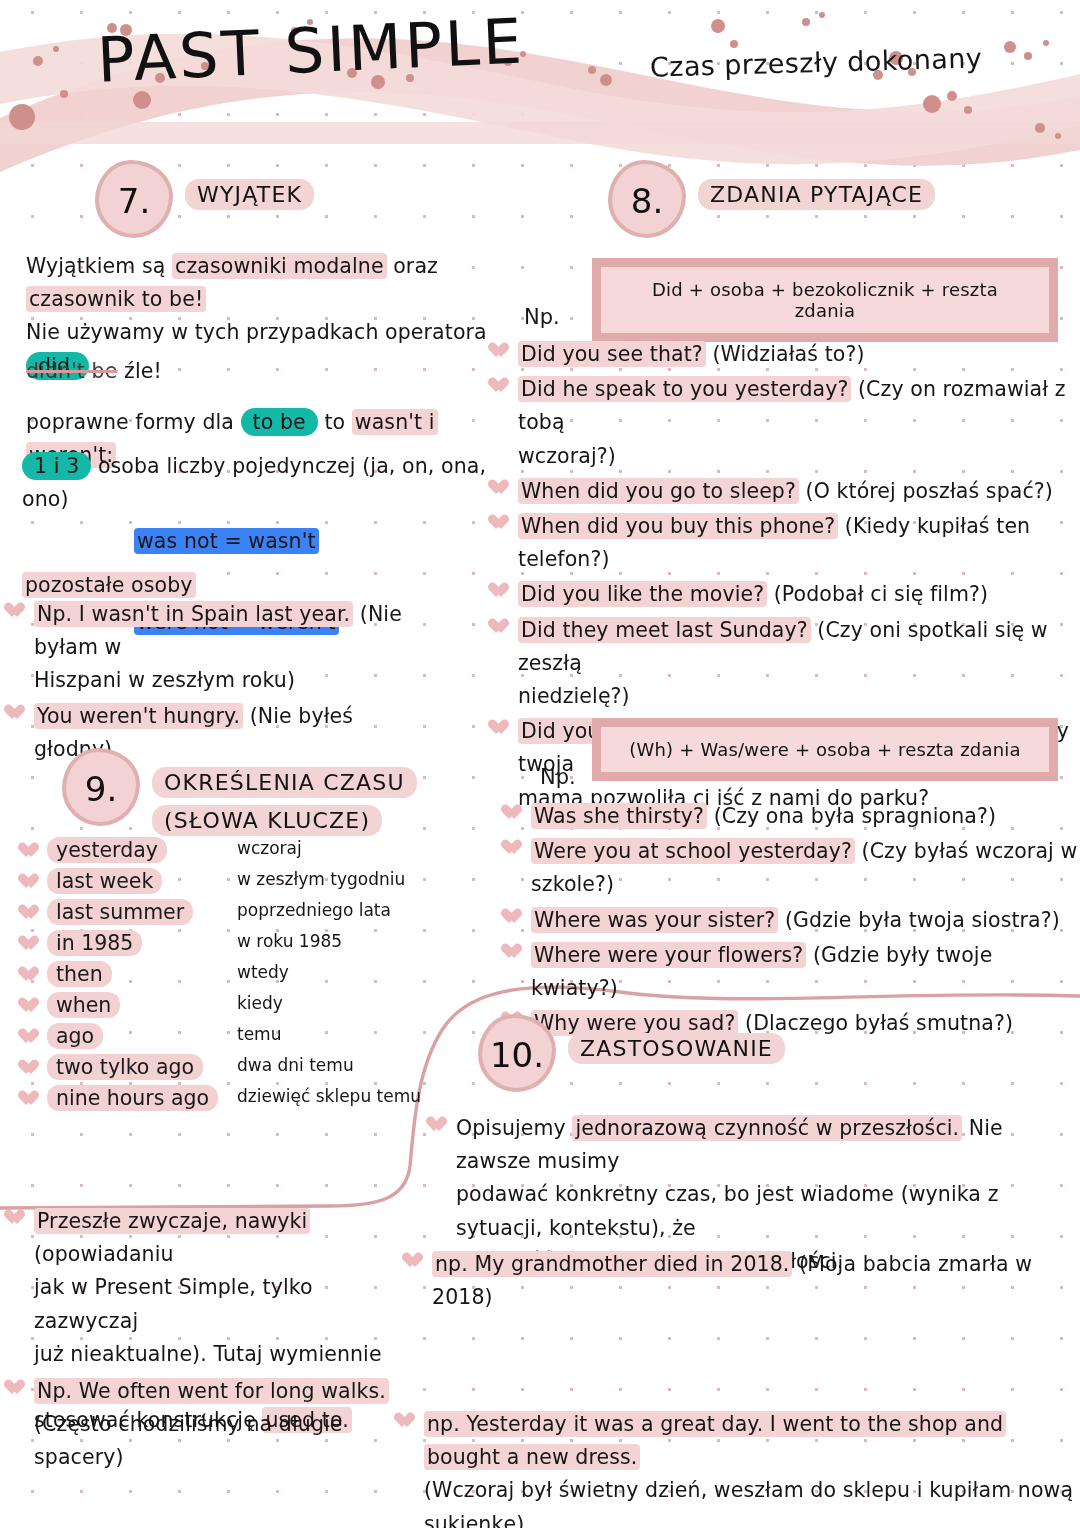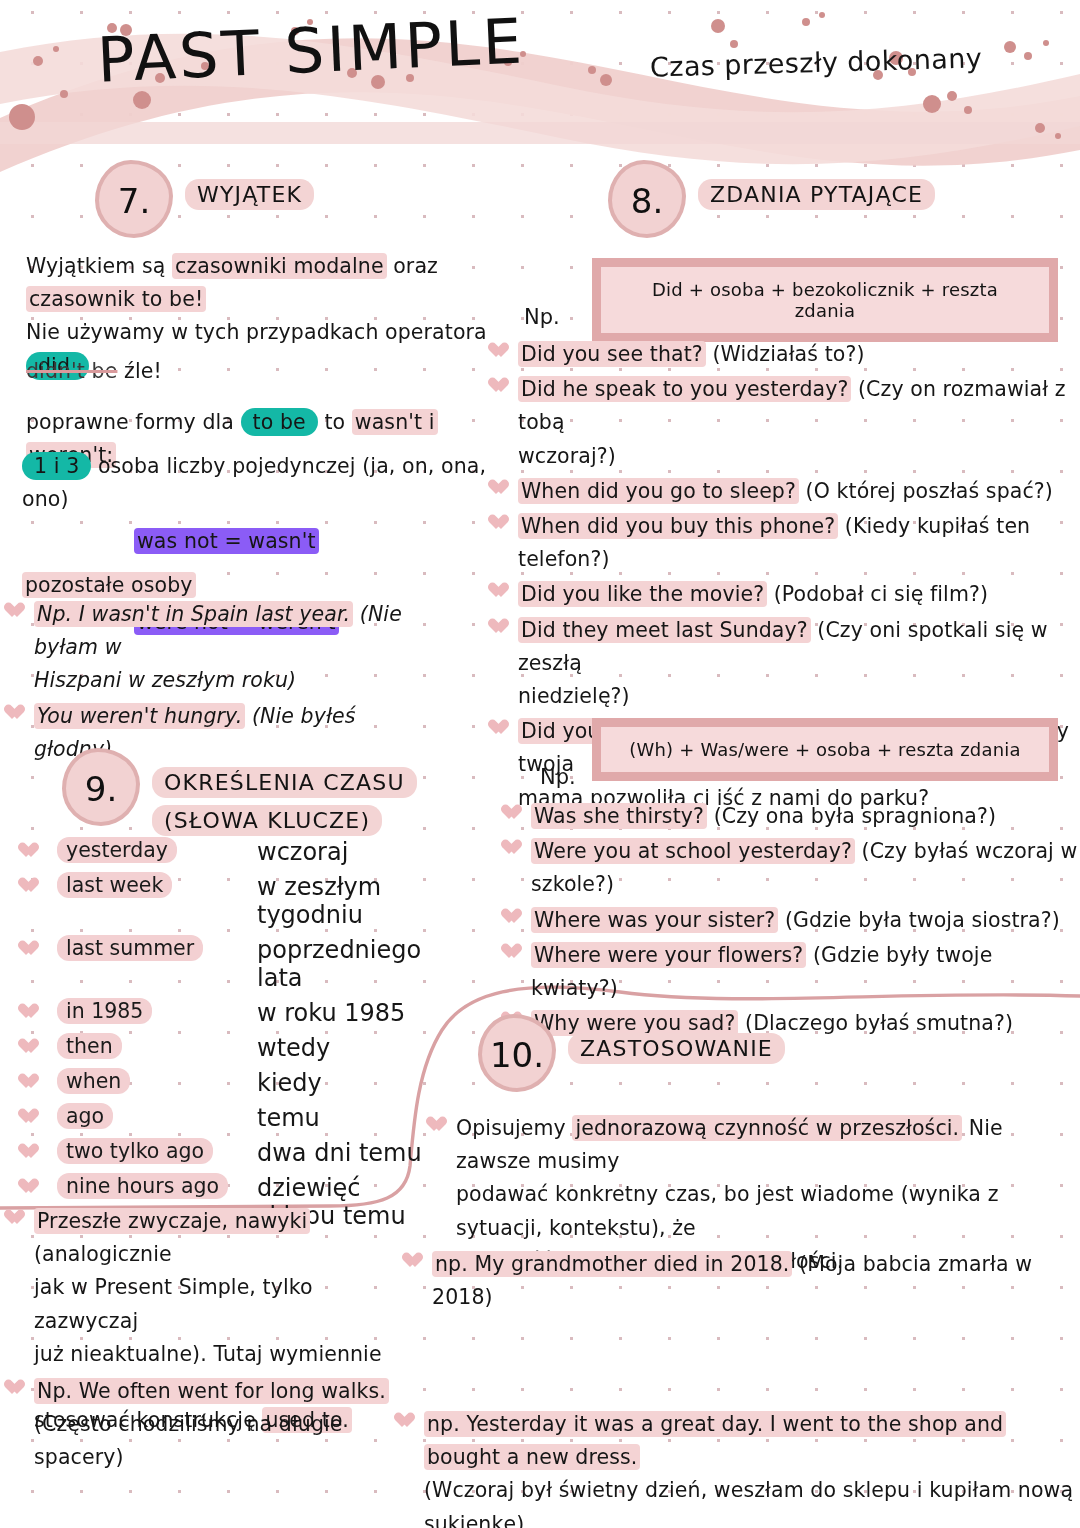--- a/index.html
+++ b/index.html
@@ -107,21 +107,21 @@
     letter-spacing: .1px;
   }
   .hl {
     background: #f4d3d4;
     border-radius: 4px;
     padding: 1px 3px;
     box-decoration-break: clone;
     -webkit-box-decoration-break: clone;
   }
   .hl-dark {
-    background: #8b5cf6;
+    background: #3b82f6;
     border-radius: 4px;
     padding: 1px 3px;
     box-decoration-break: clone;
     -webkit-box-decoration-break: clone;
   }
   .pill {
     background: #14b8a6;
     border-radius: 20px;
     padding: 2px 12px;
   }
@@ -149,28 +149,28 @@
     top: 0; left: 4px;
   }
   .heart::before { transform: rotate(-45deg); transform-origin: 0 100%; }
   .heart::after  { left: 0; transform: rotate(45deg); transform-origin: 100% 100%; }
 
   .bullet-row { display: flex; align-items: flex-start; gap: 9px; margin-bottom: 2px; }
   .bullet-row .bt { flex: 1 1 auto; }
 
   
   #vocab { position: absolute; left: 22px; top: 838px; width: 400px; }
-  .vocab-row { display: flex; align-items: flex-start; gap: 18px; margin-bottom: 7px; }
+  .vocab-row { display: flex; align-items: flex-start; gap: 8px; margin-bottom: 7px; }
   .vocab-en { width: 182px; flex: 0 0 auto; font-size: 20.5px; }
   .vocab-en span {
     background: #f3d0d2;
     border-radius: 12px;
     padding: 1px 9px;
   }
-  .vocab-pl { font-size: 24px; color: #161616; }
+  .vocab-pl { font-size: 17px; color: #161616; }
 
   
   .formula {
     position: absolute;
     background: #f6dadb;
     border: 9px solid #e0a9aa;
     padding: 12px 18px;
     text-align: center;
     font-size: 18px;
     color: #141414;
@@ -275,21 +275,21 @@
       <span class="hl-dark">was not = wasn't</span>
     </div>
     <div style="margin-top:10px;">
       <span class="hl">pozostałe osoby</span>
     </div>
     <div style="margin-top:4px; padding-left:112px;">
       <span class="hl-dark">were not = weren't</span>
     </div>
   </div>
 
-  <div class="txt" style="left:8px; top:598px; width:425px;font-style:italic;">
+  <div class="txt" style="left:8px; top:598px; width:425px;">
     <div class="bullet-row">
       <span class="heart"></span>
       <span class="bt">
         <span class="hl">Np. I wasn't in Spain last year.</span><span> (Nie byłam w</span>
         <div>Hiszpani w zeszłym roku)</div>
       </span>
     </div>
     <div class="bullet-row">
       <span class="heart"></span>
       <span class="bt">
@@ -352,21 +352,21 @@
       <span class="heart"></span>
       <span class="vocab-en"><span>nine hours ago</span></span>
       <span class="vocab-pl">dziewięć sklepu temu</span>
     </div>
   </div>
 
   <div class="txt" style="left:8px; top:1205px; width:400px;">
     <div class="bullet-row">
       <span class="heart"></span>
       <span class="bt">
-        <span class="hl">Przeszłe zwyczaje, nawyki</span><span> (analogicznie</span>
+        <span class="hl">Przeszłe zwyczaje, nawyki</span><span> (opowiadaniu</span>
         <div>jak w Present Simple, tylko zazwyczaj</div>
         <div>już nieaktualne). Tutaj wymiennie możemy</div>
         <div><span>stosować konstrukcję </span><span class="hl">used to.</span></div>
       </span>
     </div>
   </div>
 
   <div class="txt" style="left:8px; top:1375px; width:400px;">
     <div class="bullet-row">
       <span class="heart"></span>

